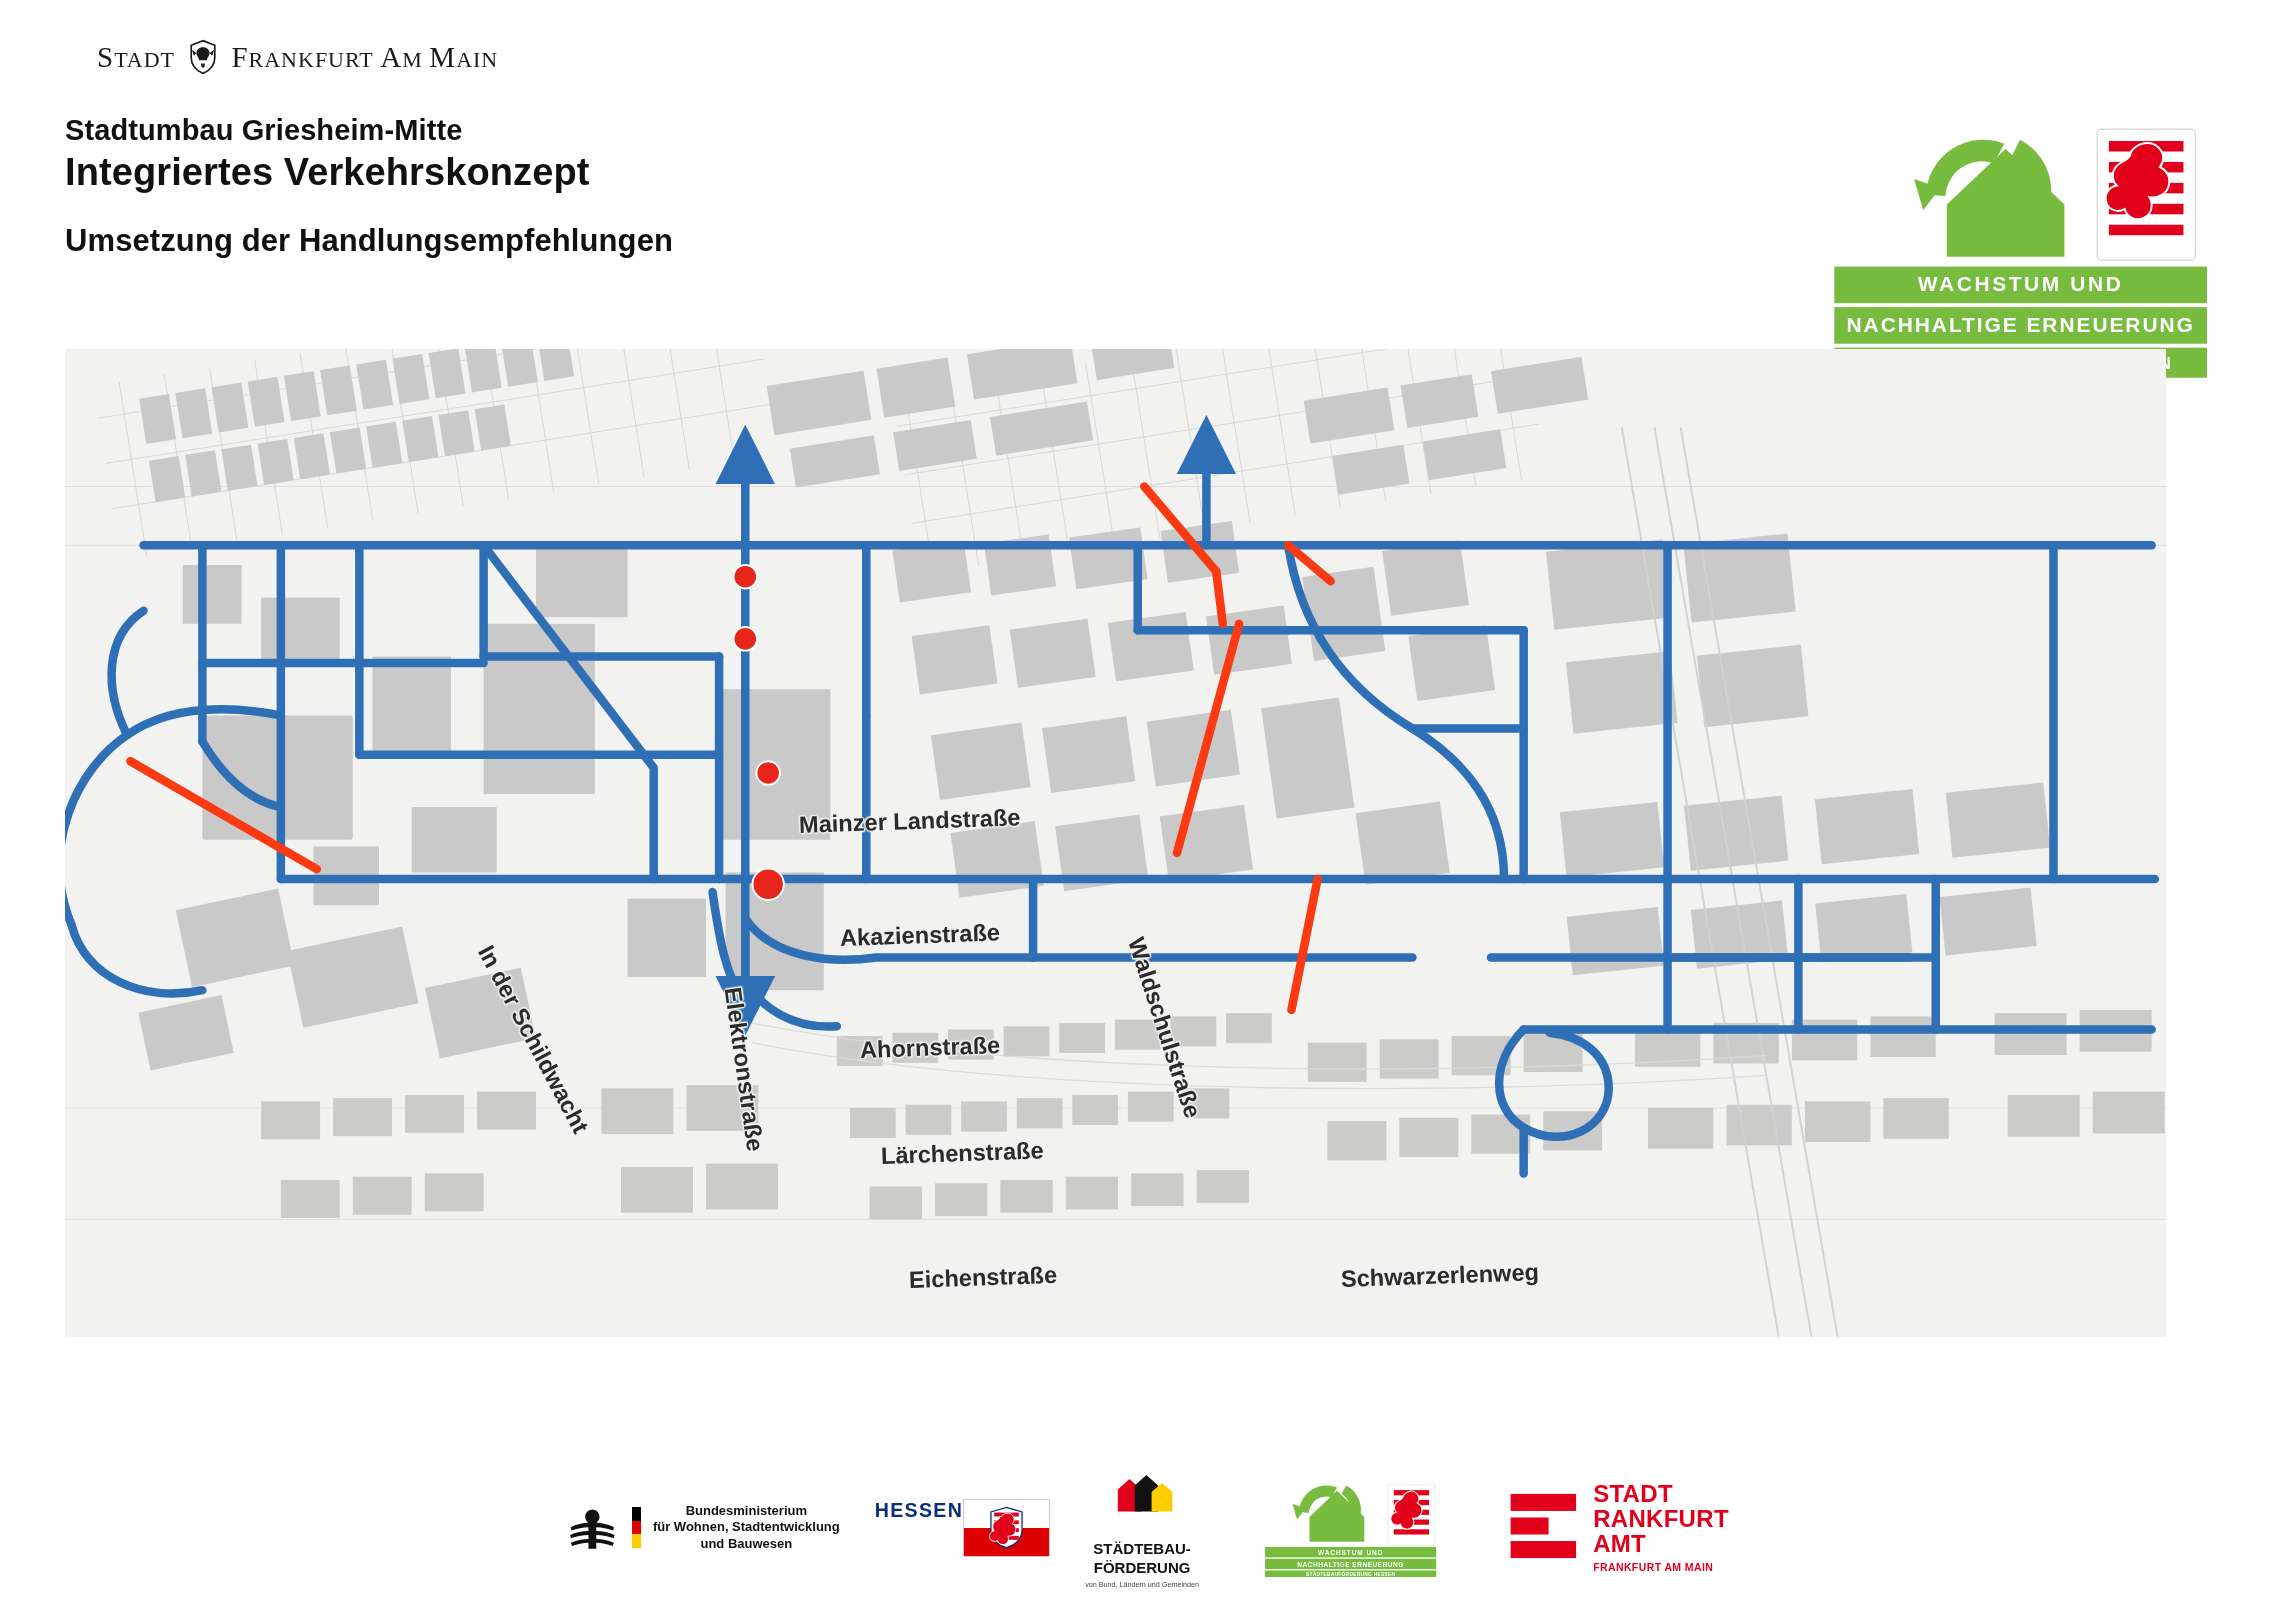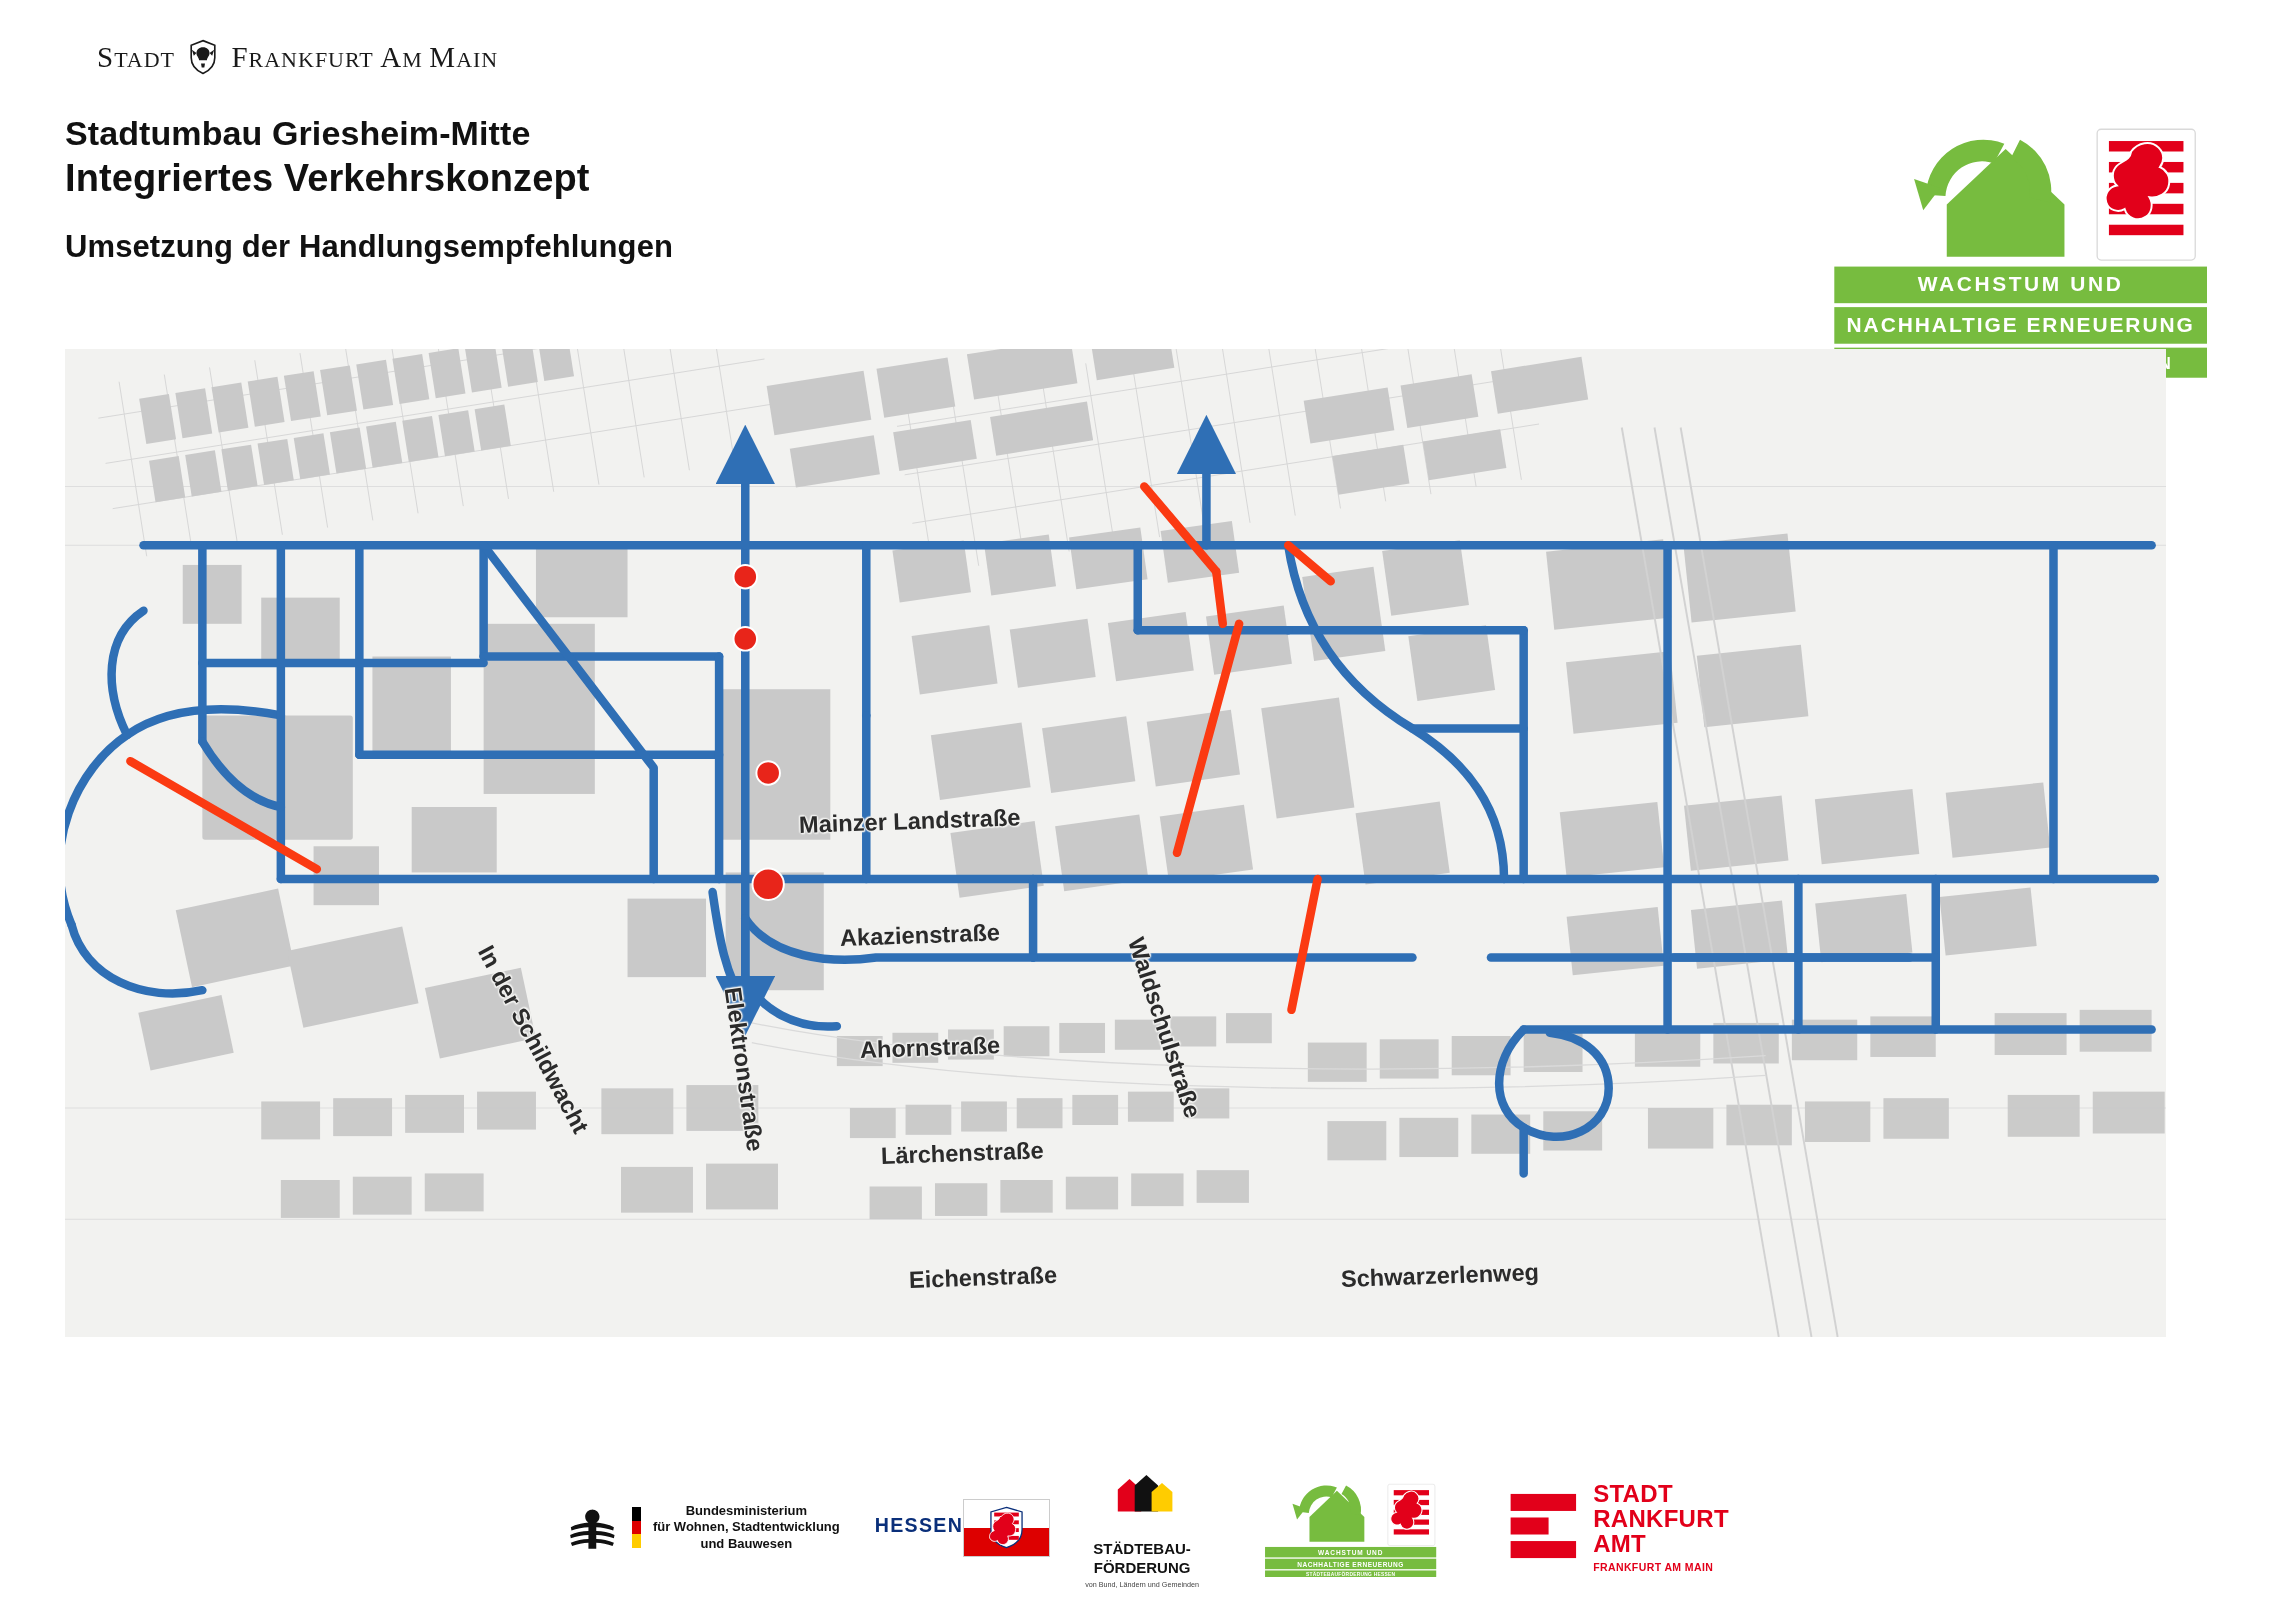--- a/index.html
+++ b/index.html
@@ -35,21 +35,21 @@
   .eagle-svg { display: block; }
 
   
   .title-block {
     position: absolute;
     left: 65px;
     top: 114px;
     width: 1439px;
   }
   .title-sub {
-    font-size: 34px;
+    font-size: 29px;
     font-weight: bold;
     color: #111;
     margin: 0 0 3.9px 0;
     letter-spacing: 0.1px;
   }
   .title-main {
     font-size: 38px;
     font-weight: bold;
     color: #111;
     margin: 0 0 29px 0;
@@ -102,21 +102,21 @@
     position: absolute;
     left: 0;
     top: 1459px;
     width: 2295px;
     height: 137px;
     display: flex;
     align-items: center;
     justify-content: center;
     gap: 35px;
   }
-  .footer-item { display: flex; align-items: center; }
+  .footer-item { display: flex; align-items: flex-start; }
 
   .bmwsb { display: flex; align-items: center; gap: 11.8px; text-align: center; }
   .bmwsb .flag {
     width: 9.2px; height: 41px;
     background: linear-gradient(to bottom, #000 0 33.33%, #d00 33.33% 66.66%, #fc0 66.66% 100%);
   }
   .bmwsb .txt {
     font-size: 13px; line-height: 1.25; color: #111;
   }
   .bmwsb .txt b { font-weight: bold; }

